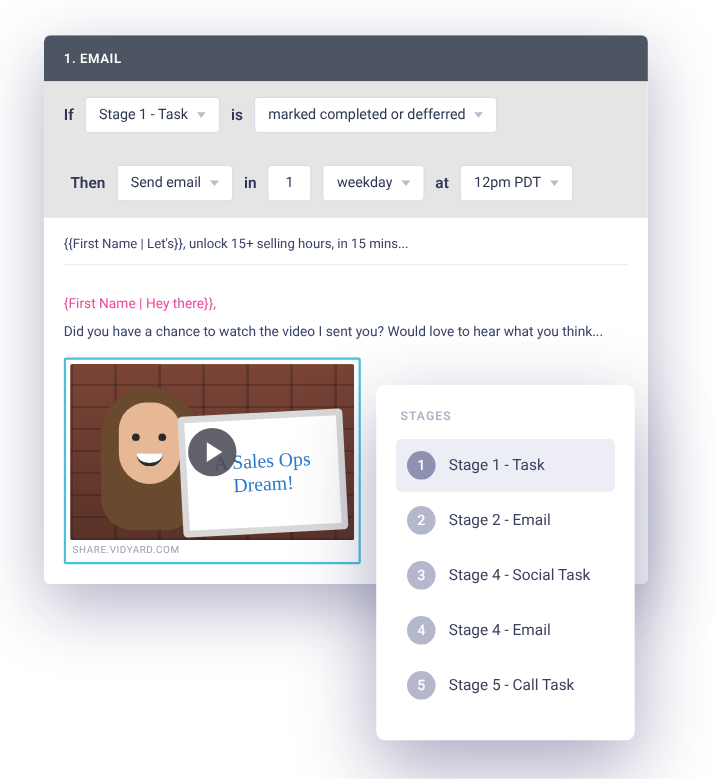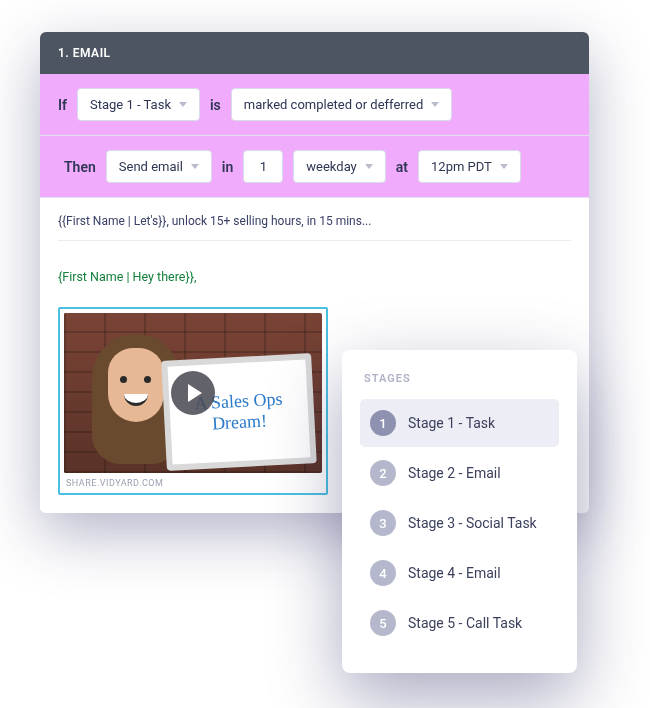--- a/index.html
+++ b/index.html
@@ -31,21 +31,21 @@
       padding: 14px 18px;
       font-size: 12px;
       font-weight: 600;
       letter-spacing: 0.5px;
     }
     .rule-row {
       display: flex;
       align-items: center;
       gap: 10px;
       padding: 14px 18px;
-      background: #f0abfc;
+      background: #e5e5e5;
       border-bottom: 1px solid #e0e3ee;
       font-size: 14px;
       color: #2e3654;
     }
     .rule-row.then-row {
       padding-left: 24px;
     }
     .label-text {
       font-weight: 600;
       color: #2e3654;
@@ -88,22 +88,22 @@
     }
     .subject-line {
       font-size: 12px;
       color: #3a4168;
       padding: 4px 0 12px 0;
       border-bottom: 1px solid #ececf2;
       margin-bottom: 28px;
     }
     .greeting {
       font-size: 12.5px;
-      color: #15803d;
-      margin-bottom: 23px;
+      color: #ec4899;
+      margin-bottom: 10px;
     }
     .message-body {
       font-size: 12.5px;
       color: #3a4168;
       margin-bottom: 16px;
     }
     .video-container {
       border: 2px solid #49c0e0;
       border-radius: 2px;
       padding: 4px;
@@ -311,20 +311,21 @@
     <span class="label-text">at</span>
     <div class="dropdown">
       <span>12pm PDT</span>
       <span class="chevron"></span>
     </div>
   </div>
 
   <div class="body-content">
     <div class="subject-line">{{First Name | Let's}}, unlock 15+ selling hours, in 15 mins...</div>
     <div class="greeting">{First Name | Hey there}},</div>
+    <div class="message-body">Did you have a chance to watch the video I sent you? Would love to hear what you think...</div>
 
     <div class="video-container">
       <div class="video-thumb">
         <div class="brick-bg"></div>
         <div class="person">
           <div class="hair"></div>
           <div class="face">
             <div class="eye l"></div>
             <div class="eye r"></div>
             <div class="smile"></div>
@@ -349,21 +350,21 @@
       <div class="stage-item active">
         <div class="stage-num">1</div>
         <span>Stage 1 - Task</span>
       </div>
       <div class="stage-item">
         <div class="stage-num">2</div>
         <span>Stage 2 - Email</span>
       </div>
       <div class="stage-item">
         <div class="stage-num">3</div>
-        <span>Stage 3 - Social Task</span>
+        <span>Stage 4 - Social Task</span>
       </div>
       <div class="stage-item">
         <div class="stage-num">4</div>
         <span>Stage 4 - Email</span>
       </div>
       <div class="stage-item">
         <div class="stage-num">5</div>
         <span>Stage 5 - Call Task</span>
       </div>
     </div>

